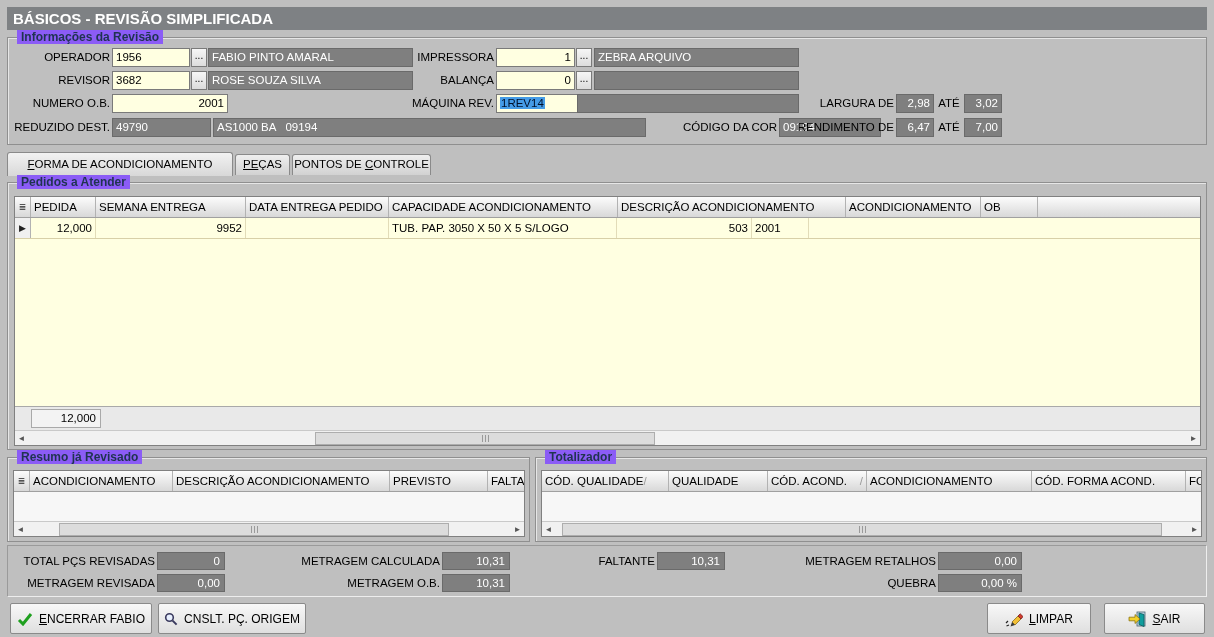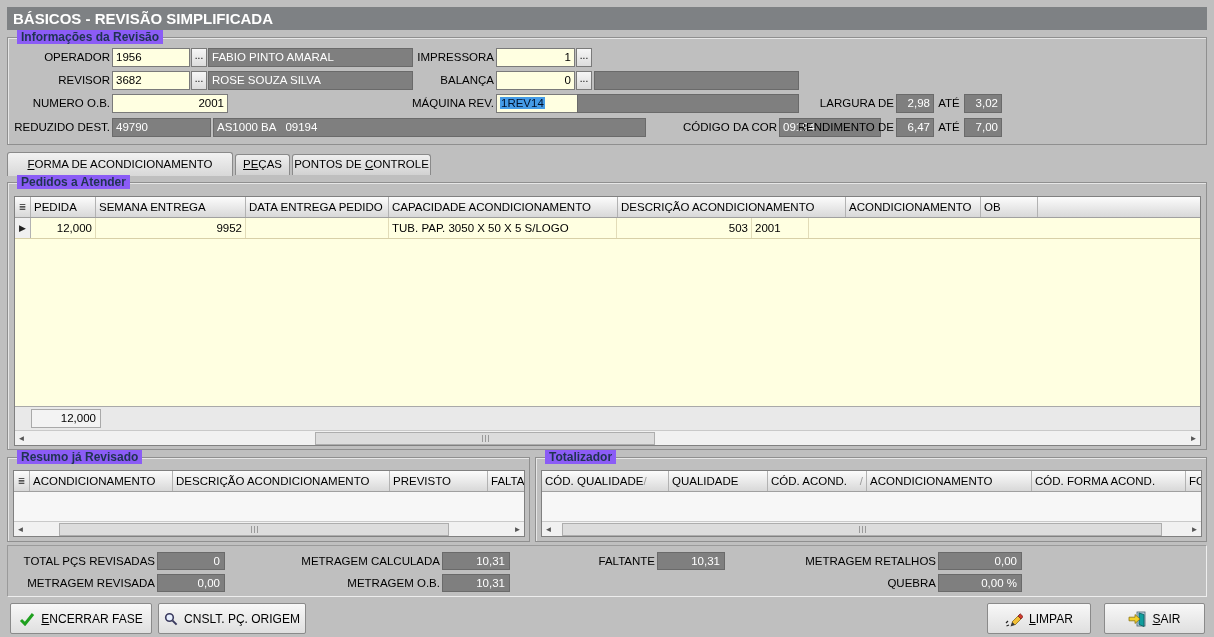--- a/index.html
+++ b/index.html
@@ -76,20 +76,21 @@
   </div>
 
   <div class="abs lbl" style="left:8px;top:48px;width:102px;">OPERADOR</div>
   <div class="abs fld" style="left:112px;top:48px;width:78px;">1956</div>
   <div class="abs dots" style="left:191px;top:48px;width:16px;">...</div>
   <div class="abs ro" style="left:208px;top:48px;width:205px;">FABIO PINTO AMARAL</div>
 
   <div class="abs lbl" style="left:380px;top:48px;width:114px;">IMPRESSORA</div>
   <div class="abs fld r" style="left:496px;top:48px;width:79px;">1</div>
   <div class="abs dots" style="left:576px;top:48px;width:16px;">...</div>
+  <div class="abs ro" style="left:594px;top:48px;width:205px;">ZEBRA ARQUIVO</div>
 
   <div class="abs lbl" style="left:8px;top:71px;width:102px;">REVISOR</div>
   <div class="abs fld" style="left:112px;top:71px;width:78px;">3682</div>
   <div class="abs dots" style="left:191px;top:71px;width:16px;">...</div>
   <div class="abs ro" style="left:208px;top:71px;width:205px;">ROSE SOUZA SILVA</div>
 
   <div class="abs lbl" style="left:380px;top:71px;width:114px;">BALANÇA</div>
   <div class="abs fld r" style="left:496px;top:71px;width:79px;">0</div>
   <div class="abs dots" style="left:576px;top:71px;width:16px;">...</div>
   <div class="abs ro" style="left:594px;top:71px;width:205px;"></div>
@@ -231,21 +232,21 @@
   <div class="abs tval" style="left:442px;top:574px;width:68px;">10,31</div>
   <div class="abs tlbl" style="left:790px;top:574px;width:146px;">QUEBRA</div>
   <div class="abs tval" style="left:938px;top:574px;width:84px;">0,00 %</div>
 
   <div class="abs btn" style="left:10px;top:603px;width:142px;height:31px;">
     <span class="ico">
       <svg width="16" height="14" viewBox="0 0 16 14">
           <path d="M2 8 L6 12 L14 2" stroke="#1FA01F" stroke-width="3" fill="none"></path>
         </svg>
     </span>
-    <span><span class="u">E</span><span>NCERRAR FASE</span></span>
+    <span><span class="u">E</span><span>NCERRAR FABIO</span></span>
   </div>
   <div class="abs btn" style="left:158px;top:603px;width:148px;height:31px;">
     <span class="ico">
       <svg width="14" height="14" viewBox="0 0 14 14">
           <circle cx="5.5" cy="5.5" r="3.8" stroke="#3A3A5E" stroke-width="1.6" fill="#E8F0FF"></circle>
           <line x1="8.6" y1="8.6" x2="12.6" y2="12.6" stroke="#3A3A5E" stroke-width="2"></line>
         </svg>
     </span>
     <span>CNSLT. PÇ. ORIGEM</span>
   </div>

